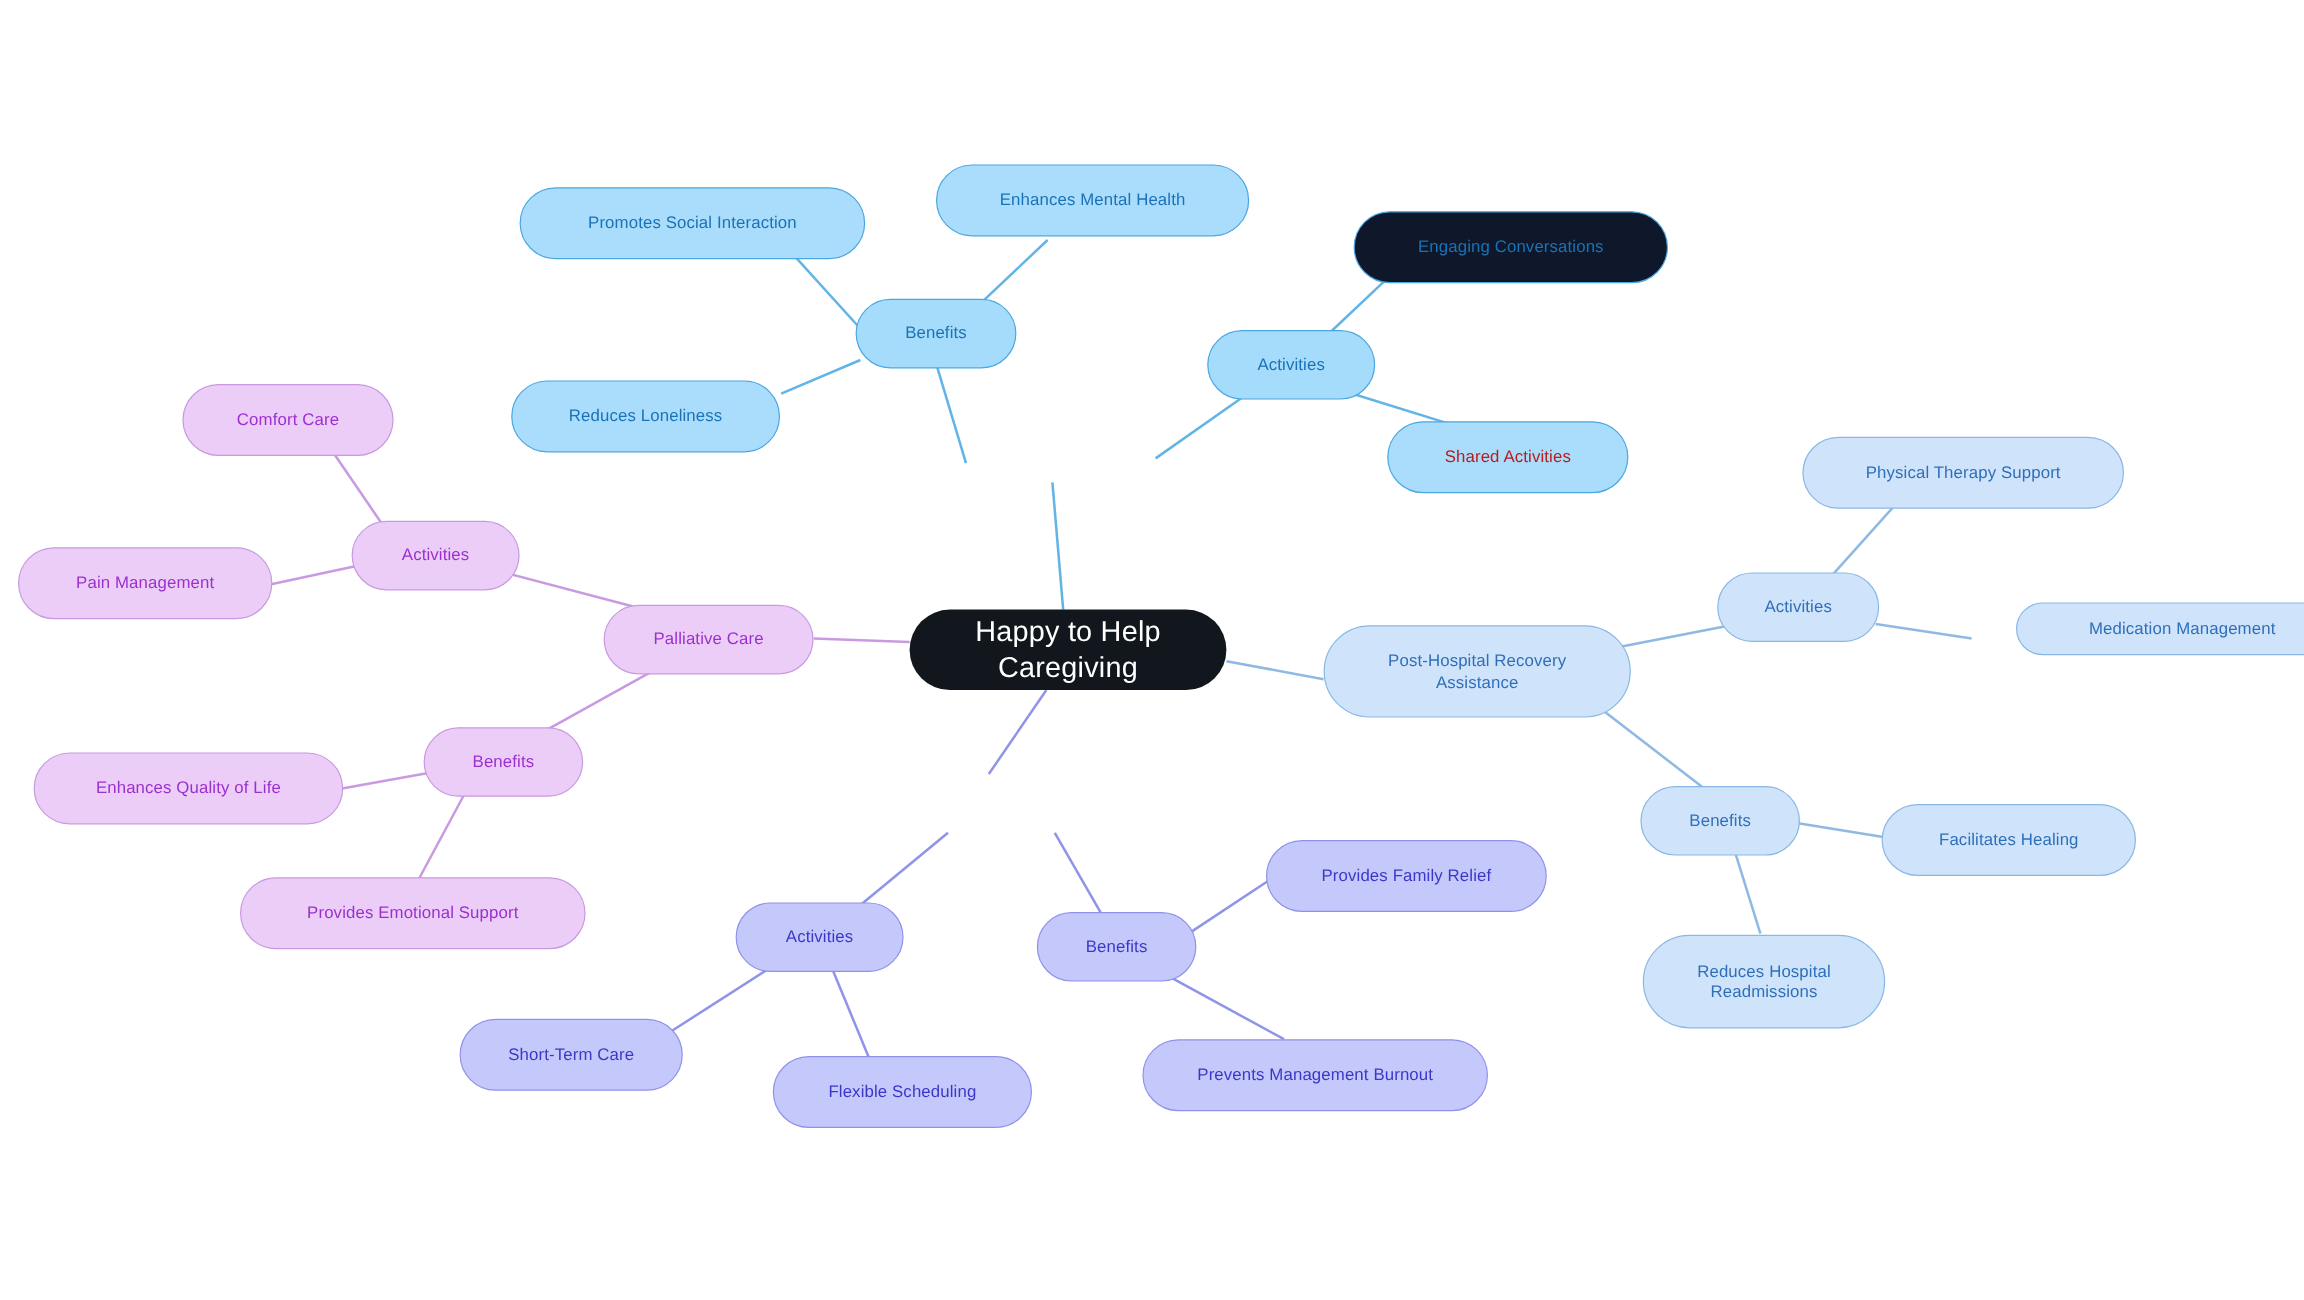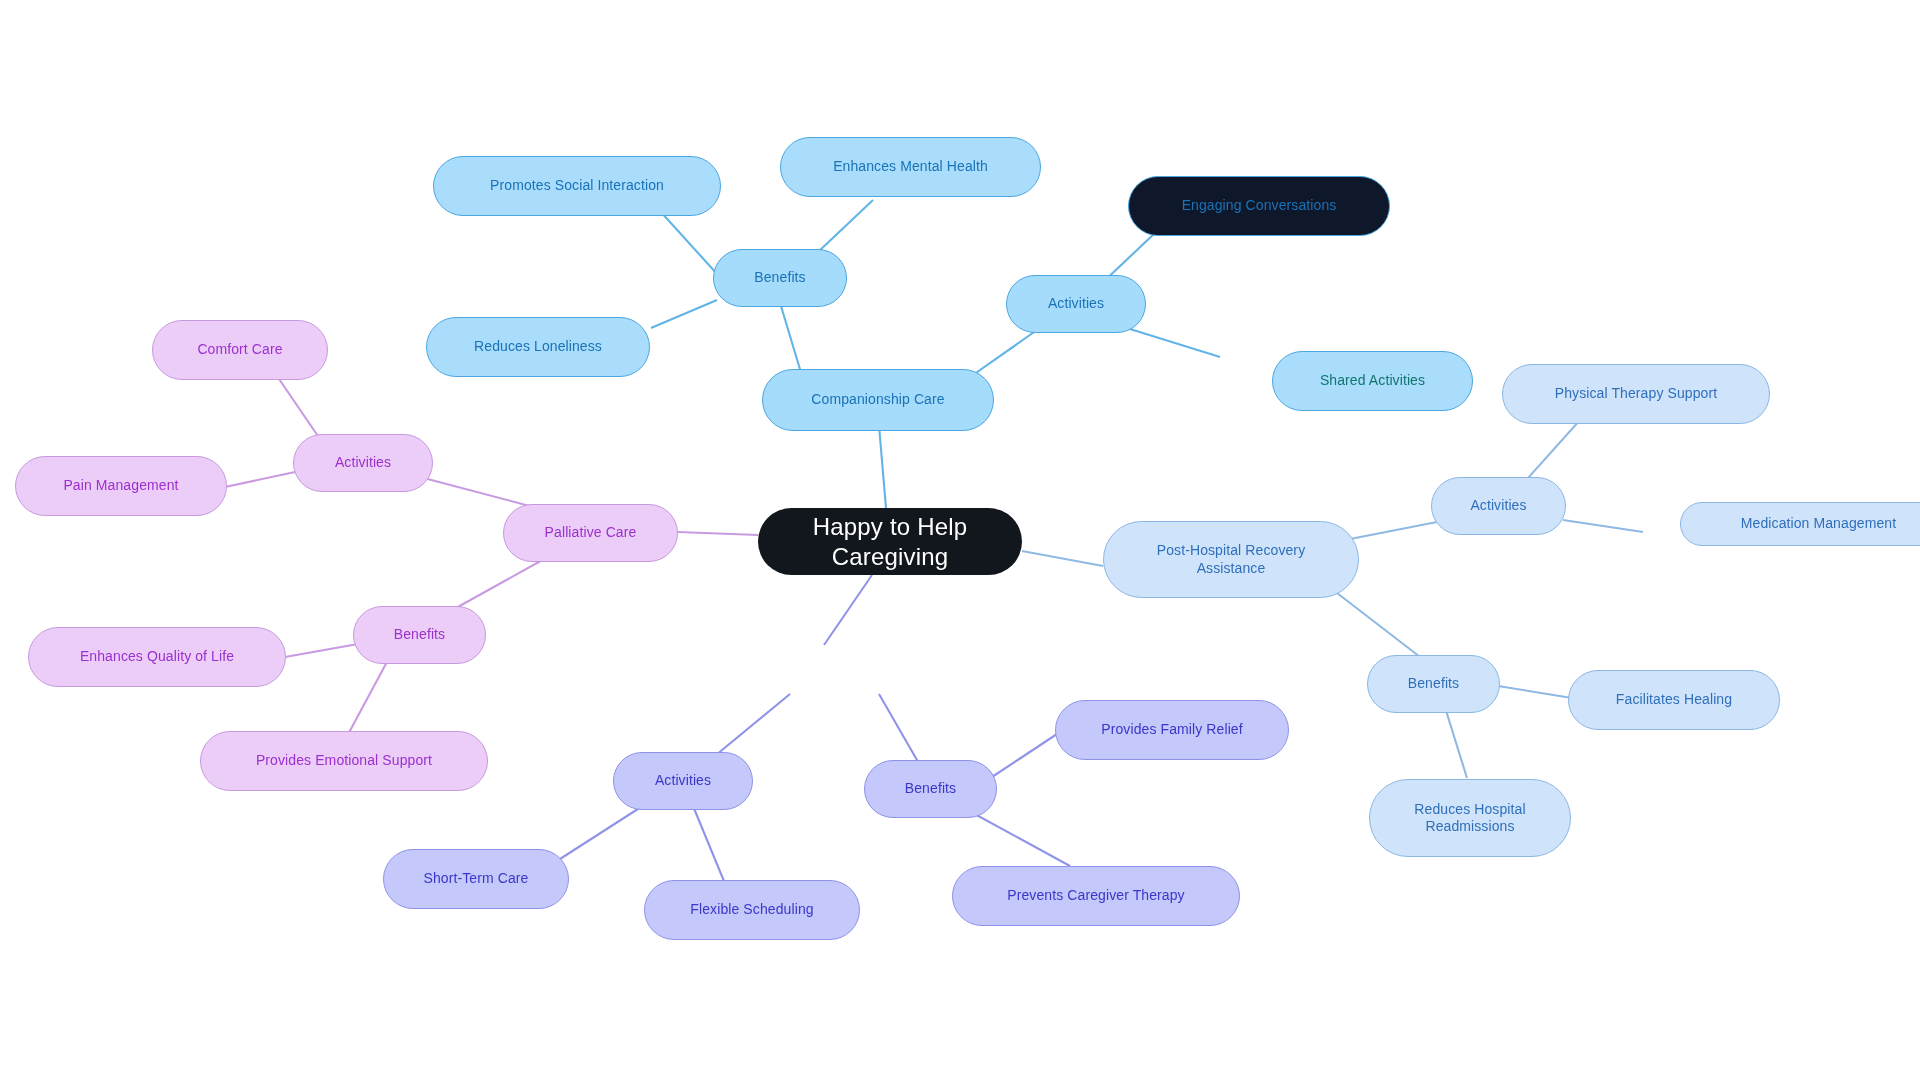--- a/index.html
+++ b/index.html
@@ -99,43 +99,41 @@
     <path d="M 295 472 L 225 487" stroke="#c99ae2" stroke-width="2.1" fill="none"></path>
     <path d="M 358 644 L 285 657" stroke="#c99ae2" stroke-width="2.1" fill="none"></path>
     <path d="M 388 660 L 345 740" stroke="#c99ae2" stroke-width="2.1" fill="none"></path>
   </svg>
 
   <div id="node-layer">
 
     <div class="node root" style="left:758px; top:508px; width:264px; height:67px;
                 background:#12161d; color:#ffffff;">Happy to Help Caregiving</div>
 
-    <div class="node branch" style="left:762px; top:369px; width:232px; height:62px;
-                background:#a6dcfb; border-color:#4ba7e0; color:#1a72b8;">Companionship Care</div>
 
     <div class="node branch" style="left:713px; top:249px; width:134px; height:58px;
                 background:#a6dcfb; border-color:#4ba7e0; color:#1a72b8;">Benefits</div>
 
     <div class="node leaf" style="left:433px; top:156px; width:288px; height:60px;
                 background:#a9ddfb; border-color:#4ba7e0; color:#1a72b8;">Promotes Social Interaction</div>
 
     <div class="node leaf" style="left:780px; top:137px; width:261px; height:60px;
                 background:#a9ddfb; border-color:#4ba7e0; color:#1a72b8;">Enhances Mental Health</div>
 
     <div class="node leaf" style="left:426px; top:317px; width:224px; height:60px;
                 background:#a9ddfb; border-color:#4ba7e0; color:#1a72b8;">Reduces Loneliness</div>
 
     <div class="node branch" style="left:1006px; top:275px; width:140px; height:58px;
                 background:#a6dcfb; border-color:#4ba7e0; color:#1a72b8;">Activities</div>
 
     <div class="node leaf" style="left:1128px; top:176px; width:262px; height:60px;
                 background:#0f172a; border-color:#4ba7e0; color:#1a72b8;">Engaging Conversations</div>
 
-    <div class="node leaf" style="left:1272px; top:351px; width:201px; height:60px;
-                background:#a9ddfb; border-color:#4ba7e0; color:#0f766e;">Shared Activities</div>
+    <div class="node leaf" style="left:1156px; top:351px; width:201px; height:60px;
+                background:#a9ddfb; border-color:#4ba7e0; color:#b91c1c;">Shared Activities</div>
 
     <div class="node branch" style="left:1103px; top:521px; width:256px; height:77px;
                 background:#cfe4fb; border-color:#8ab7e4; color:#2f6fba;">Post-Hospital Recovery
 Assistance</div>
 
     <div class="node branch" style="left:1431px; top:477px; width:135px; height:58px;
                 background:#cfe4fb; border-color:#8ab7e4; color:#2f6fba;">Activities</div>
 
     <div class="node leaf" style="left:1502px; top:364px; width:268px; height:60px;
                 background:#cfe4fb; border-color:#8ab7e4; color:#2f6fba;">Physical Therapy Support</div>
@@ -163,21 +161,21 @@
     <div class="node leaf" style="left:644px; top:880px; width:216px; height:60px;
                 background:#c5c8fa; border-color:#8f93e8; color:#3b37c9;">Flexible Scheduling</div>
 
     <div class="node branch" style="left:864px; top:760px; width:133px; height:58px;
                 background:#c5c8fa; border-color:#8f93e8; color:#3b37c9;">Benefits</div>
 
     <div class="node leaf" style="left:1055px; top:700px; width:234px; height:60px;
                 background:#c5c8fa; border-color:#8f93e8; color:#3b37c9;">Provides Family Relief</div>
 
     <div class="node leaf" style="left:952px; top:866px; width:288px; height:60px;
-                background:#c5c8fa; border-color:#8f93e8; color:#3b37c9;">Prevents Caregiver Therapy</div>
+                background:#c5c8fa; border-color:#8f93e8; color:#3b37c9;">Prevents Management Burnout</div>
 
     <div class="node branch" style="left:503px; top:504px; width:175px; height:58px;
                 background:#eccdf7; border-color:#c79ae0; color:#9b30d0;">Palliative Care</div>
 
     <div class="node branch" style="left:293px; top:434px; width:140px; height:58px;
                 background:#eccdf7; border-color:#c79ae0; color:#9b30d0;">Activities</div>
 
     <div class="node leaf" style="left:152px; top:320px; width:176px; height:60px;
                 background:#eccdf7; border-color:#c79ae0; color:#9b30d0;">Comfort Care</div>
 

